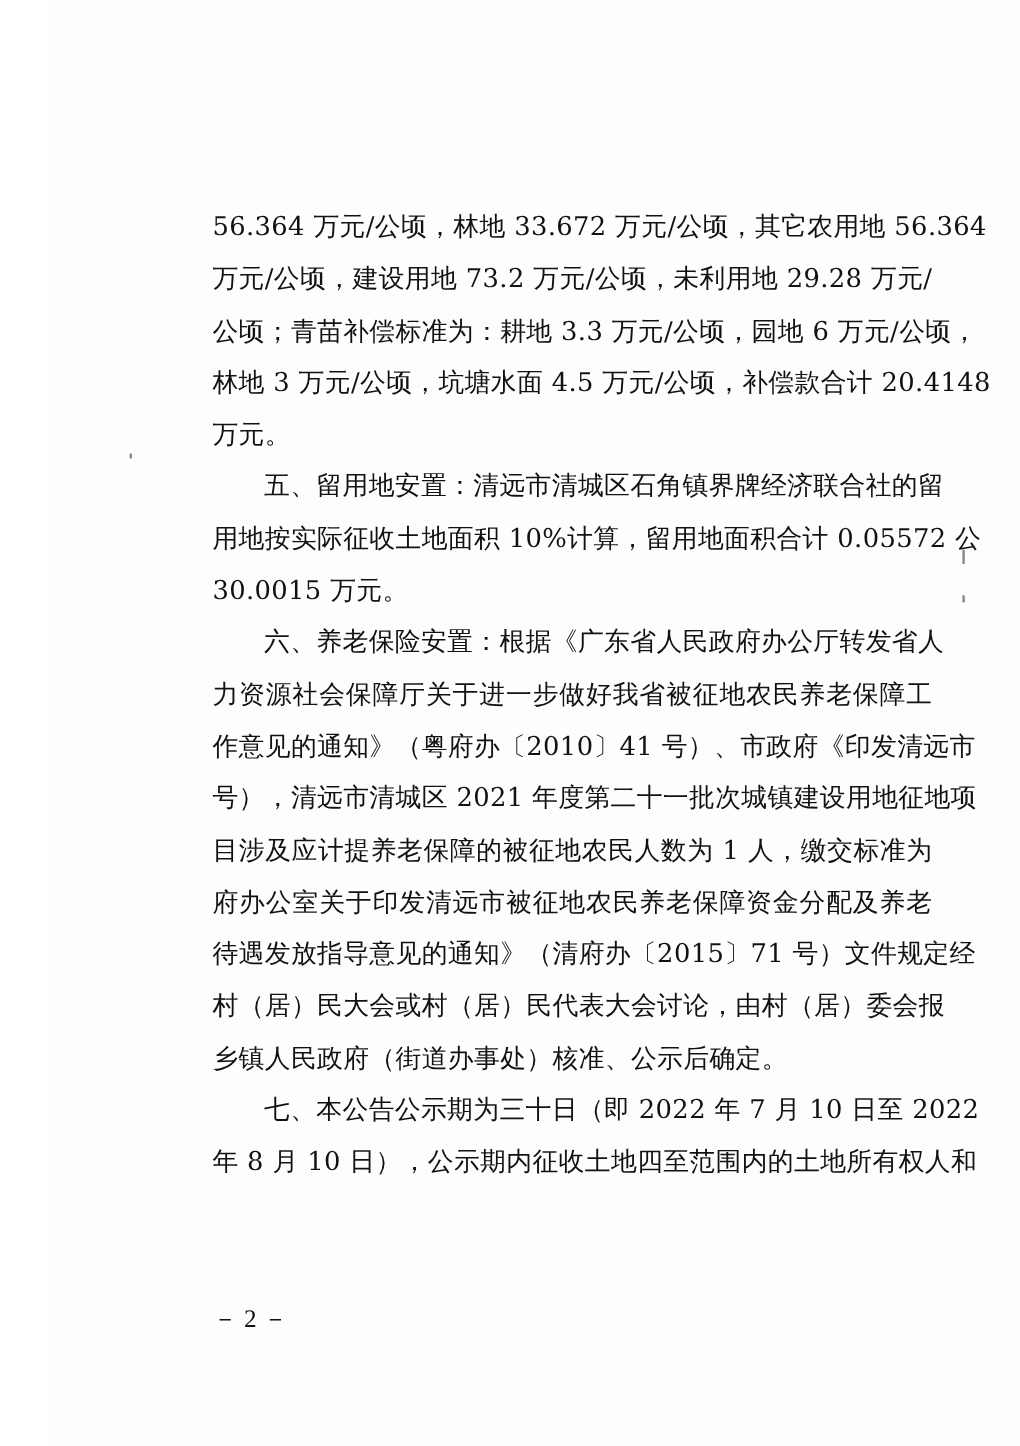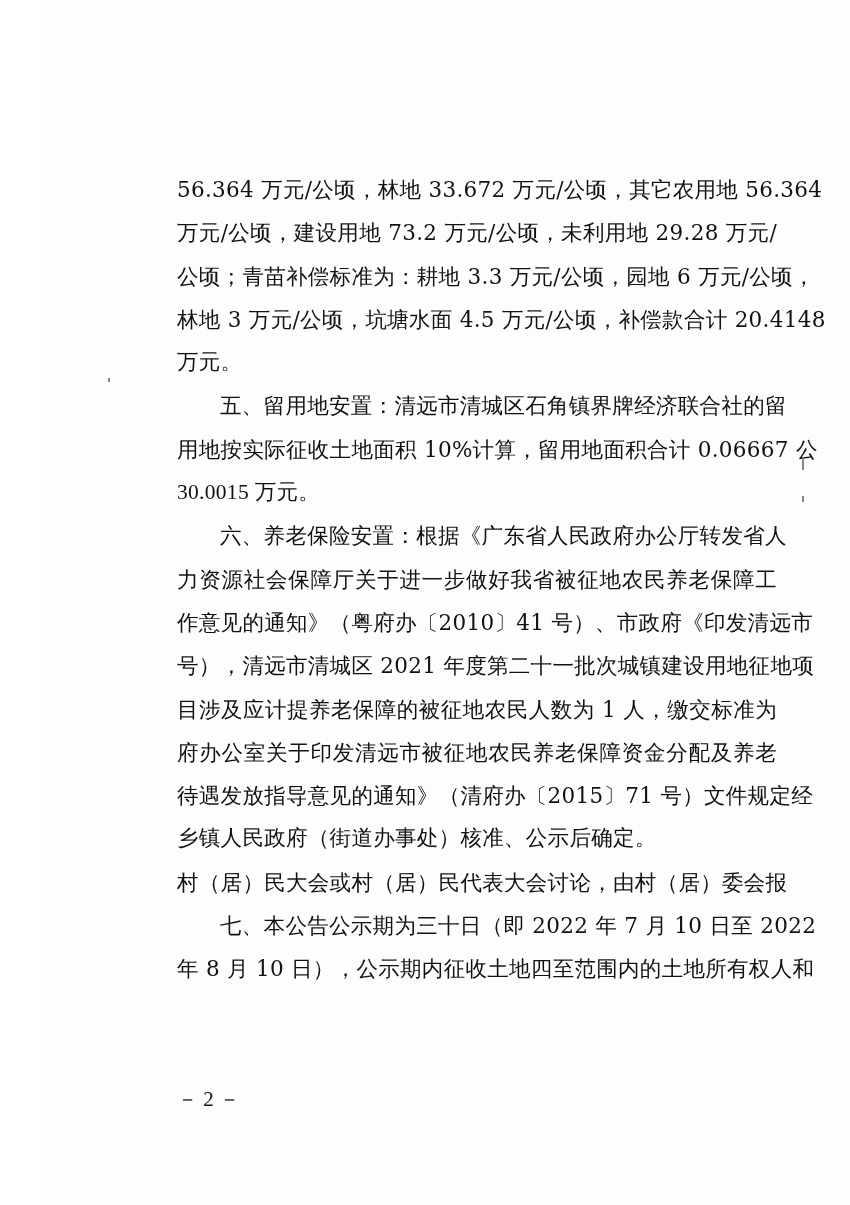--- a/index.html
+++ b/index.html
@@ -2,47 +2,47 @@
 <html><head>
 <meta charset="utf-8">
 <style>
   html, body { margin: 0; padding: 0; background: #ffffff; }
   body { width: 850px; height: 1205px; position: relative; overflow: hidden; }
   .page { position: absolute; left: 0; top: 0; width: 850px; height: 1205px; background: #fdfdfd; margin-left: 40px; }
   .text { position: absolute; left: 137px; top: 168px; width: 600px;
     font-family: "DejaVu Serif", "Liberation Serif", serif; font-size: 21.5px;
     line-height: 43.3px; color: #111; letter-spacing: 0.3px; }
   .line { white-space: nowrap; height: 43.3px; text-align: justify; text-align-last: justify; }
-  .line.last { text-align-last: left; font-family: Liberation Serif, serif; }
+  .line.last { text-align-last: left; }
   .indent { padding-left: 43px; }
   .footer { position: absolute; left: 137px; top: 1085px; font-family: "Liberation Serif", serif; font-size: 21px; color: #111; }
   .mark { position: absolute; width: 2px; background: #888; }
 </style>
 </head>
 <body>
 
 <div class="page">
   <div class="text">
     <div class="line">56.364 万元/公顷，林地 33.672 万元/公顷，其它农用地 56.364</div>
     <div class="line">万元/公顷，建设用地 73.2 万元/公顷，未利用地 29.28 万元/</div>
     <div class="line">公顷；青苗补偿标准为：耕地 3.3 万元/公顷，园地 6 万元/公顷，</div>
     <div class="line">林地 3 万元/公顷，坑塘水面 4.5 万元/公顷，补偿款合计 20.4148</div>
     <div class="line last">万元。</div>
     <div class="line indent">五、留用地安置：清远市清城区石角镇界牌经济联合社的留</div>
-    <div class="line">用地按实际征收土地面积 10%计算，留用地面积合计 0.06667 公</div>
+    <div class="line">用地按实际征收土地面积 10%计算，留用地面积合计 0.05572 公</div>
     <div class="line last">30.0015 万元。</div>
     <div class="line indent">六、养老保险安置：根据《广东省人民政府办公厅转发省人</div>
     <div class="line">力资源社会保障厅关于进一步做好我省被征地农民养老保障工</div>
     <div class="line">作意见的通知》（粤府办〔2010〕41 号）、市政府《印发清远市</div>
     <div class="line">号），清远市清城区 2021 年度第二十一批次城镇建设用地征地项</div>
     <div class="line">目涉及应计提养老保障的被征地农民人数为 1 人，缴交标准为</div>
     <div class="line">府办公室关于印发清远市被征地农民养老保障资金分配及养老</div>
     <div class="line">待遇发放指导意见的通知》（清府办〔2015〕71 号）文件规定经</div>
+    <div class="line">村（居）民大会或村（居）民代表大会讨论，由村（居）委会报</div>
     <div class="line last">乡镇人民政府（街道办事处）核准、公示后确定。</div>
-    <div class="line">村（居）民大会或村（居）民代表大会讨论，由村（居）委会报</div>
     <div class="line indent">七、本公告公示期为三十日（即 2022 年 7 月 10 日至 2022</div>
     <div class="line">年 8 月 10 日），公示期内征收土地四至范围内的土地所有权人和</div>
   </div>
 
   <div class="footer">－ 2 －</div>
 
   <div class="mark" style="left:762px;top:458px;height:12px;"></div>
   <div class="mark" style="left:762px;top:496px;height:6px;"></div>
   <div class="mark" style="left:68px;top:378px;height:4px;"></div>
 </div>

